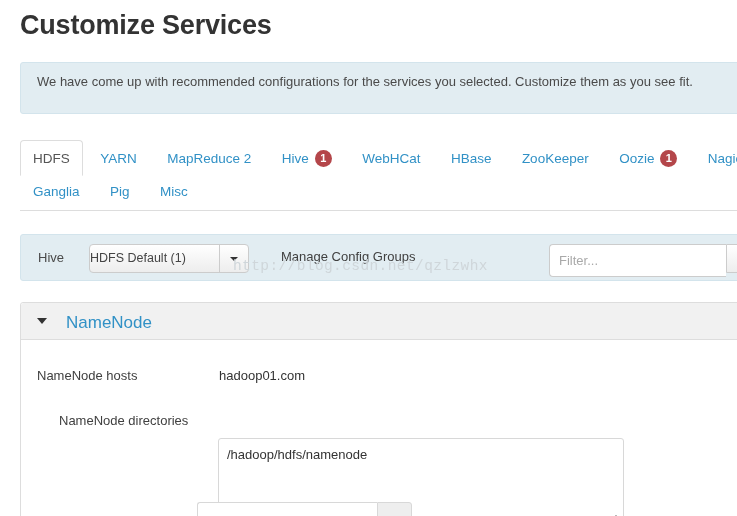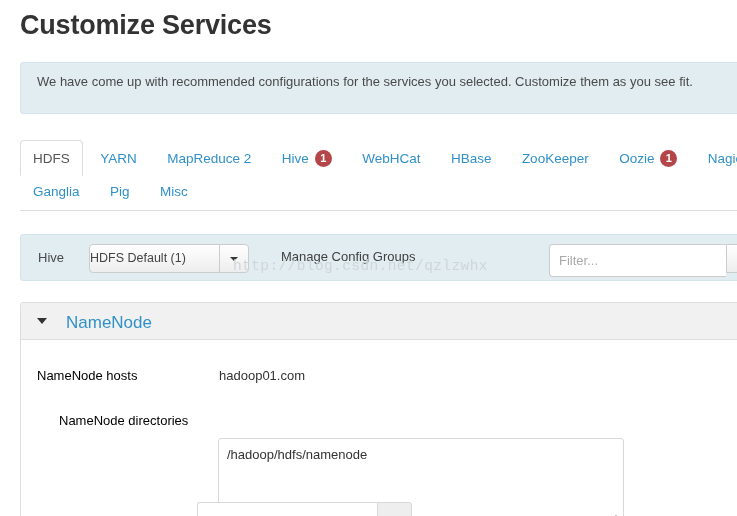--- a/index.html
+++ b/index.html
@@ -204,21 +204,21 @@
     color: #3191c6;
     cursor: pointer;
   }
   .panel-body { padding: 0; position: relative; height: 178px; }
 
   .form-row { position: relative; }
   .form-label {
     position: absolute;
     left: 16px;
     font-size: 13px;
-    color: #000000;
+    color: #404040;
     white-space: nowrap;
   }
   .static-value {
     position: absolute;
     left: 198px;
     font-size: 13px;
     color: #333333;
   }
   .nn-textarea {
     position: absolute;

